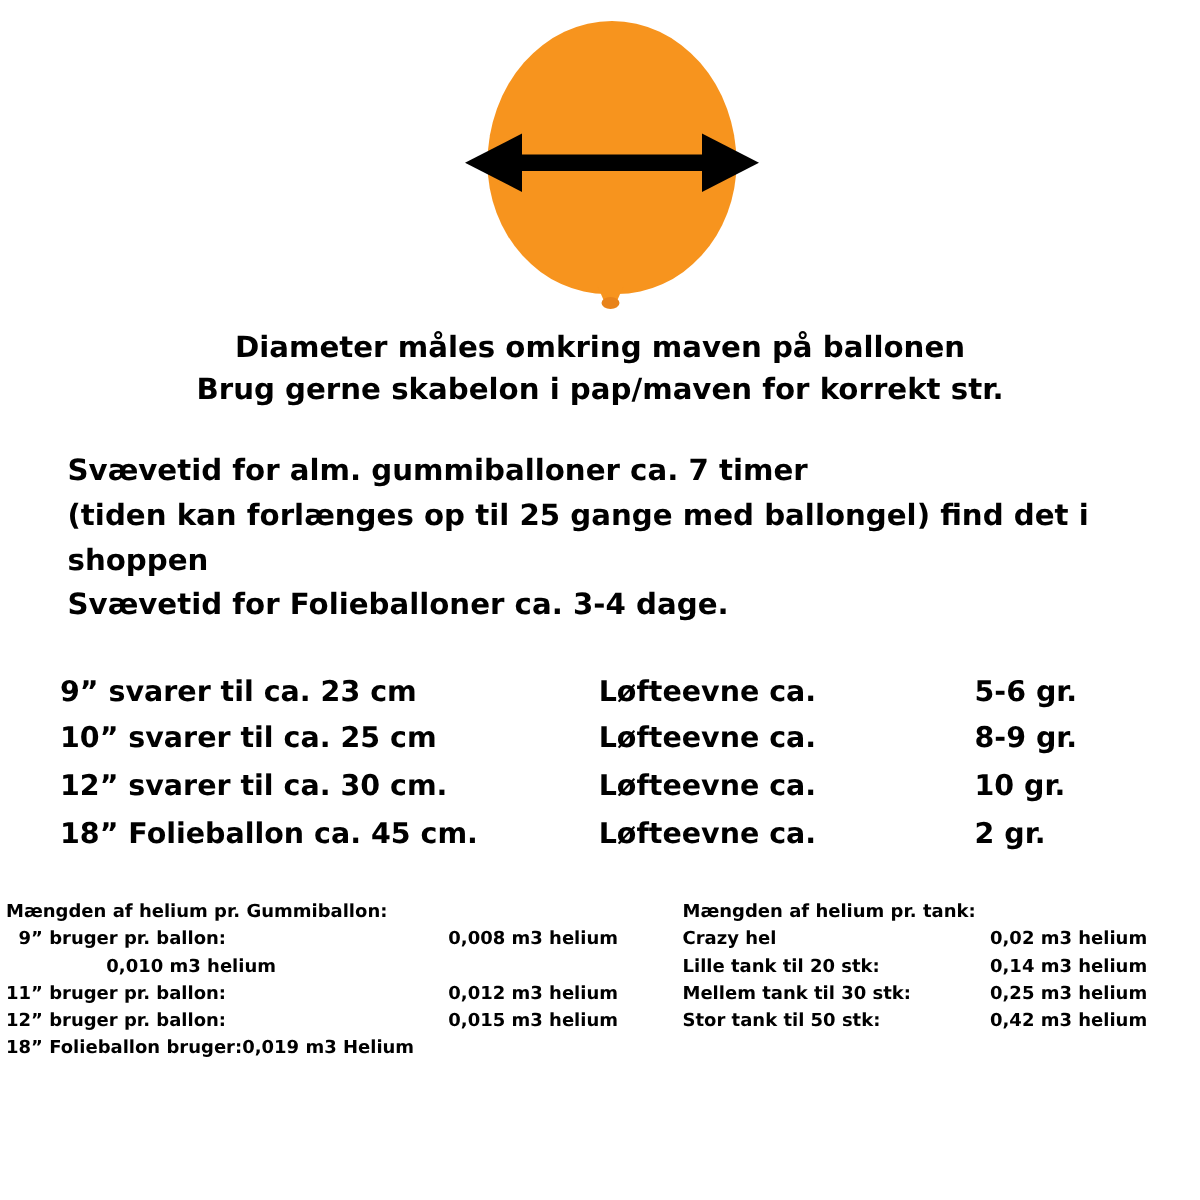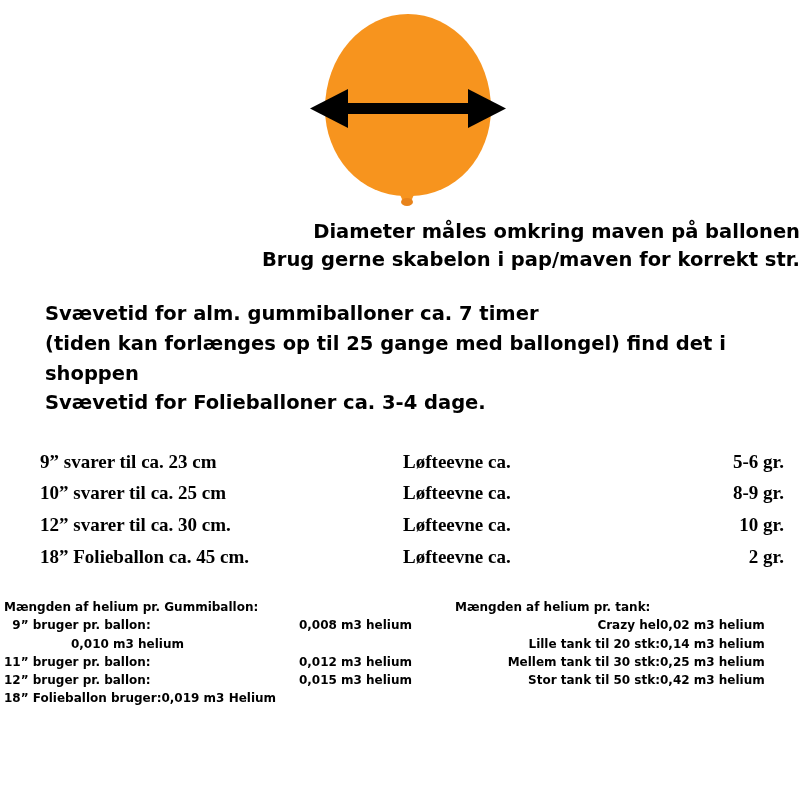--- a/index.html
+++ b/index.html
@@ -48,21 +48,21 @@
     border-radius: 50%;
   }
   .arrow-svg {
     position: absolute;
     left: 310px;
     top: 86px;
   }
 
   
   .center-lines {
-    text-align: right;
+    text-align: center;
     font-size: 19.5px;
     font-weight: bold;
     line-height: 1.42;
     margin-top: 6px;
   }
 
   .block-svaevetid {
     margin-top: 26px;
     padding-left: 45px;
     font-size: 19.5px;
@@ -72,37 +72,35 @@
 
   
   .size-table {
     margin-top: 28px;
     width: 800px;
     border-collapse: collapse;
     font-size: 19px;
     font-weight: bold;
   }
   .size-table td {
-    padding: 2px 16px;
+    padding: 2px 0;
     line-height: 1.45;
     white-space: pre;
-    font-family: Liberation Serif, serif;
   }
   .size-table td.col-size {
     width: 300px;
     padding-left: 40px;
     text-align: left;
   }
   .size-table td.col-lift-label {
     width: 200px;
     text-align: left;
   }
   .size-table td.col-lift-val {
     width: 120px;
-    text-align: right;
   }
 
   
   .bottom-wrap {
     margin-top: 26px;
     display: flex;
     width: 680px;
     font-size: 12px;
     font-weight: bold;
   }
@@ -113,21 +111,21 @@
   .bottom-col.right { width: 380px; margin-left: 43px; }
 
   .row2 {
     display: flex;
     white-space: pre;
   }
   .left .row2 .c1 { width: 228px; text-align: left; }
   .left .row2 .c2 { width: 180px; text-align: right; }
   .left .row-wide { text-align: left; white-space: pre; }
 
-  .right .row2 .c1 { width: 205px; text-align: right; }
+  .right .row2 .c1 { width: 205px; text-align: left; }
   .right .row2 .c2 { width: 165px; text-align: left; }
 
   .heading-row { white-space: pre; }
 </style>
 </head>
 <body>
 
 <div class="balloon-area">
   <div class="balloon-body"></div>
   <div class="balloon-neck"></div>

